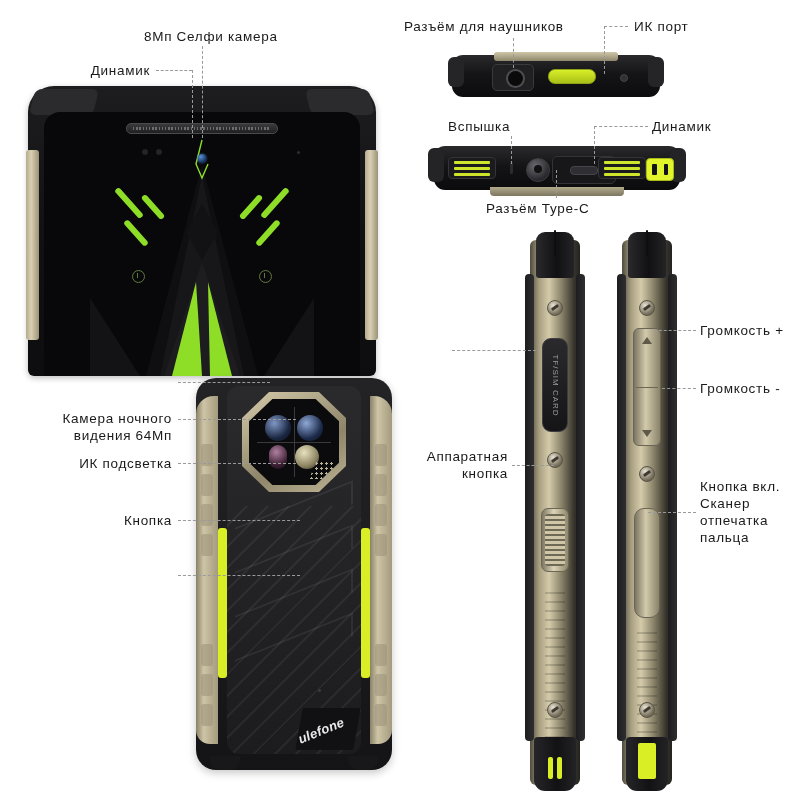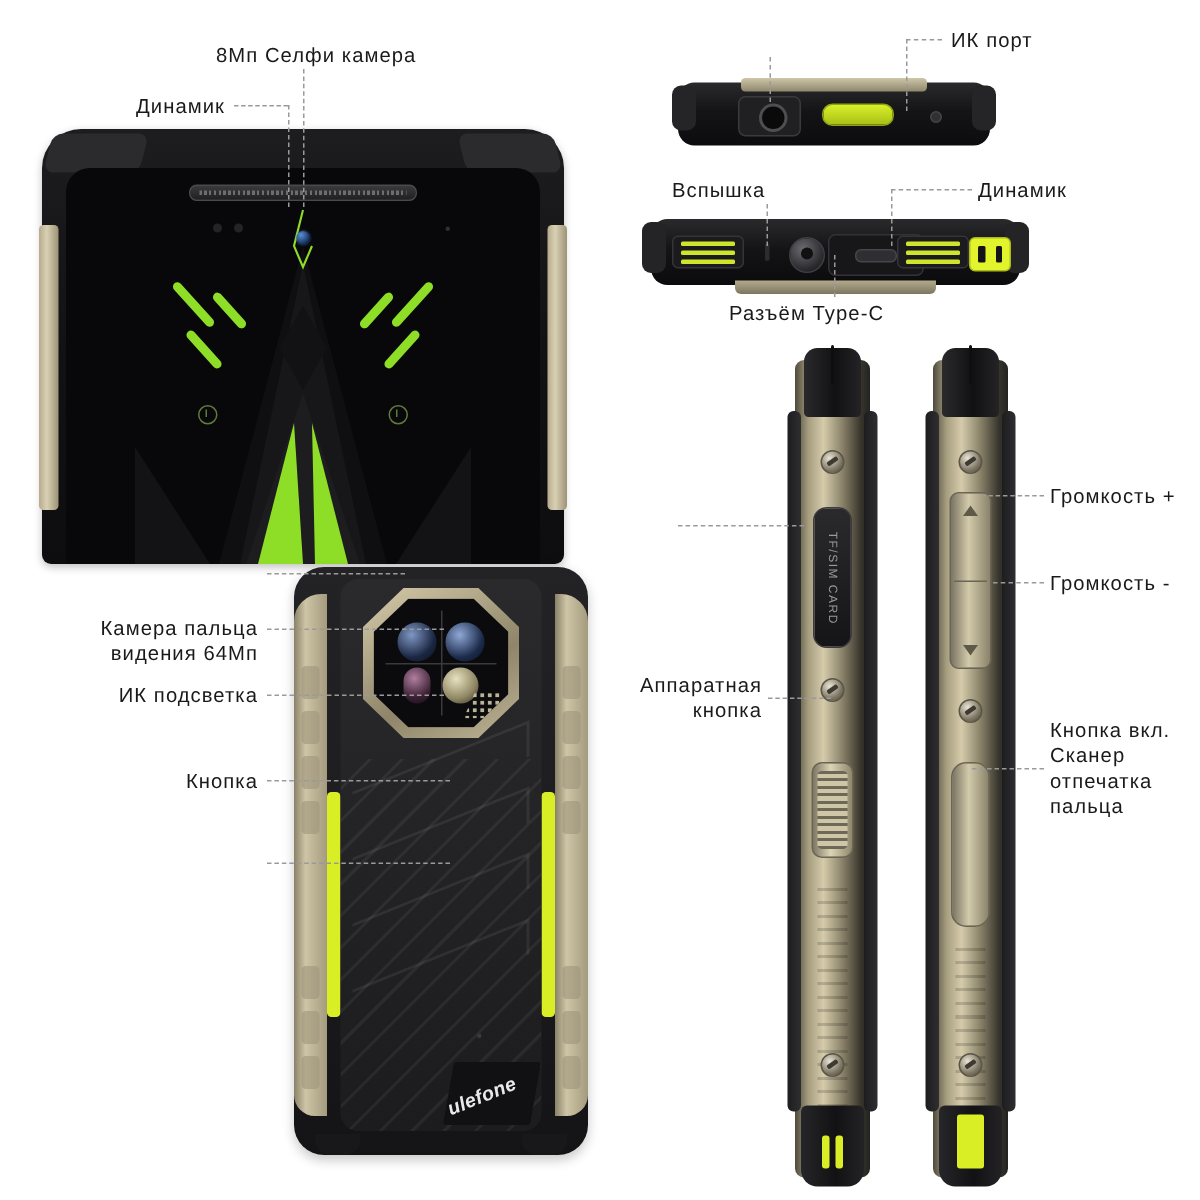--- a/index.html
+++ b/index.html
@@ -414,20 +414,21 @@
     <div class="te-body"></div>
     <div class="te-plate"></div>
     <div class="te-ear l"></div>
     <div class="te-ear r"></div>
     <div class="te-jackbox"></div>
     <div class="te-jack"></div>
     <div class="te-btn"></div>
     <div class="te-ir"></div>
   </div>
 
+  <div class="lbl l" style="left:404px;top:18px;">Разъём для наушников</div>
   <div class="dash-v" style="left:513px;top:38px;height:30px;"></div>
 
   <div class="lbl l" style="left:634px;top:18px;">ИК порт</div>
   <div class="dash-h" style="left:604px;top:26px;width:24px;"></div>
   <div class="dash-v" style="left:604px;top:26px;height:48px;"></div>
 
   <div id="botEdge">
     <div class="be-body"></div>
     <div class="be-foot"></div>
     <div class="be-ear l"></div>
@@ -507,21 +508,21 @@
         <div class="rp-irdots"></div>
       </div>
     </div>
 
     <div class="rp-foot l"></div>
     <div class="rp-foot r"></div>
   </div>
 
   <div class="dash-h" style="left:178px;top:382px;width:92px;"></div>
 
-  <div class="lbl r" style="left:4px;top:410px;width:168px;">Камера пальца
+  <div class="lbl r" style="left:4px;top:410px;width:168px;">Камера ночного
 видения 64Мп</div>
   <div class="dash-h" style="left:178px;top:419px;width:118px;"></div>
 
   <div class="lbl r" style="left:4px;top:455px;width:168px;">ИК подсветка</div>
   <div class="dash-h" style="left:178px;top:463px;width:118px;"></div>
 
   <div class="lbl r" style="left:4px;top:512px;width:168px;">Кнопка</div>
   <div class="dash-h" style="left:178px;top:520px;width:122px;"></div>
 
   <div class="dash-h" style="left:178px;top:575px;width:122px;"></div>

